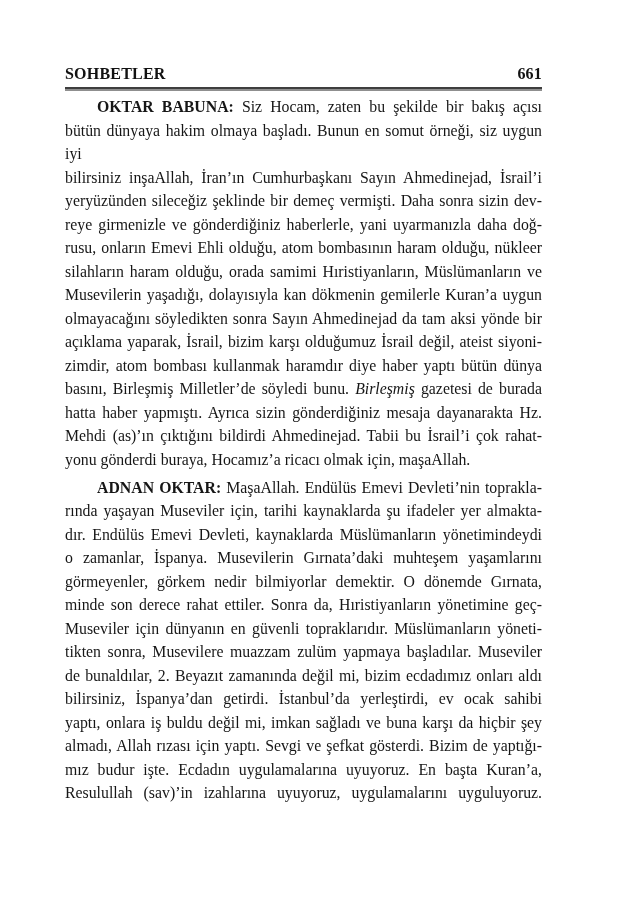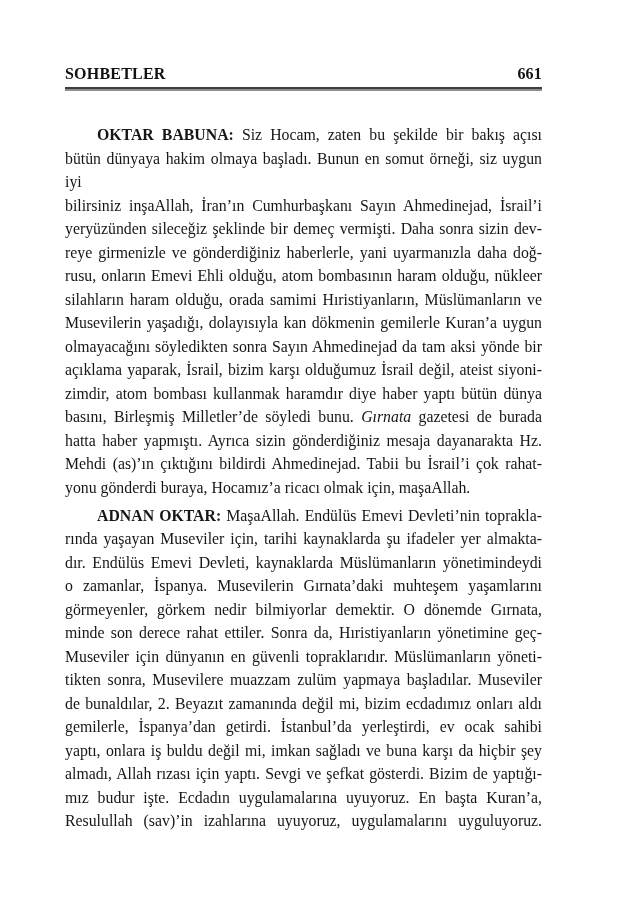--- a/index.html
+++ b/index.html
@@ -33,21 +33,21 @@
     letter-spacing: 0.2px;
     color: #121212;
   }
   .rule {
     margin-top: 4px;
     height: 2px;
     border-top: 2px solid #3e3e3e;
     border-bottom: 2px solid #8f8f8f;
   }
   .article {
-    margin-top: 32px;
+    margin-top: 4px;
     font-size: 15.8px;
   }
   .para { margin-bottom: 4.5px; }
   .line {
     line-height: 23.5px;
     text-align: justify;
     text-align-last: justify;
     white-space: normal;
   }
   .line.first { text-indent: 32px; }
@@ -71,36 +71,36 @@
           <div class="line"><span>bütün dünyaya hakim olmaya başladı. Bunun en somut örneği, siz uygun iyi</span></div>
           <div class="line"><span>bilirsiniz inşaAllah, İran’ın Cumhurbaşkanı Sayın Ahmedinejad, İsrail’i</span></div>
           <div class="line"><span>yeryüzünden sileceğiz şeklinde bir demeç vermişti. Daha sonra sizin dev-</span></div>
           <div class="line"><span>reye girmenizle ve gönderdiğiniz haberlerle, yani uyarmanızla daha doğ-</span></div>
           <div class="line"><span>rusu, onların Emevi Ehli olduğu, atom bombasının haram olduğu, nükleer</span></div>
           <div class="line"><span>silahların haram olduğu, orada samimi Hıristiyanların, Müslümanların ve</span></div>
           <div class="line"><span>Musevilerin yaşadığı, dolayısıyla kan dökmenin gemilerle Kuran’a uygun</span></div>
           <div class="line"><span>olmayacağını söyledikten sonra Sayın Ahmedinejad da tam aksi yönde bir</span></div>
           <div class="line"><span>açıklama yaparak, İsrail, bizim karşı olduğumuz İsrail değil, ateist siyoni-</span></div>
           <div class="line"><span>zimdir, atom bombası kullanmak haramdır diye haber yaptı bütün dünya</span></div>
-          <div class="line"><span>basını, Birleşmiş Milletler’de söyledi bunu. </span><span class="italic">Gırnata</span><span> gazetesi de burada</span></div>
+          <div class="line"><span>basını, Birleşmiş Milletler’de söyledi bunu. </span><span class="italic">Birleşmiş</span><span> gazetesi de burada</span></div>
           <div class="line"><span>hatta haber yapmıştı. Ayrıca sizin gönderdiğiniz mesaja dayanarakta Hz.</span></div>
           <div class="line"><span>Mehdi (as)’ın çıktığını bildirdi Ahmedinejad. Tabii bu İsrail’i çok rahat-</span></div>
           <div class="line noj"><span>yonu gönderdi buraya, Hocamız’a ricacı olmak için, maşaAllah.</span></div>
         </div>
         <div class="para">
           <div class="line first"><span class="bold">ADNAN OKTAR:</span><span> MaşaAllah. Endülüs Emevi Devleti’nin toprakla-</span></div>
           <div class="line"><span>rında yaşayan Museviler için, tarihi kaynaklarda şu ifadeler yer almakta-</span></div>
           <div class="line"><span>dır. Endülüs Emevi Devleti, kaynaklarda Müslümanların yönetimindeydi</span></div>
           <div class="line"><span>o zamanlar, İspanya. Musevilerin Gırnata’daki muhteşem yaşamlarını</span></div>
           <div class="line"><span>görmeyenler, görkem nedir bilmiyorlar demektir. O dönemde Gırnata,</span></div>
           <div class="line"><span>minde son derece rahat ettiler. Sonra da, Hıristiyanların yönetimine geç-</span></div>
           <div class="line"><span>Museviler için dünyanın en güvenli topraklarıdır. Müslümanların yöneti-</span></div>
           <div class="line"><span>tikten sonra, Musevilere muazzam zulüm yapmaya başladılar. Museviler</span></div>
           <div class="line"><span>de bunaldılar, 2. Beyazıt zamanında değil mi, bizim ecdadımız onları aldı</span></div>
-          <div class="line"><span>gemilerle, İspanya’dan getirdi. İstanbul’da yerleştirdi, ev ocak sahibi</span></div>
+          <div class="line"><span>bilirsiniz, İspanya’dan getirdi. İstanbul’da yerleştirdi, ev ocak sahibi</span></div>
           <div class="line"><span>yaptı, onlara iş buldu değil mi, imkan sağladı ve buna karşı da hiçbir şey</span></div>
           <div class="line"><span>almadı, Allah rızası için yaptı. Sevgi ve şefkat gösterdi. Bizim de yaptığı-</span></div>
           <div class="line"><span>mız budur işte. Ecdadın uygulamalarına uyuyoruz. En başta Kuran’a,</span></div>
           <div class="line"><span>Resulullah (sav)’in izahlarına uyuyoruz, uygulamalarını uyguluyoruz.</span></div>
         </div>
       </div>
   </div>
 </div>
 
 </body></html>

